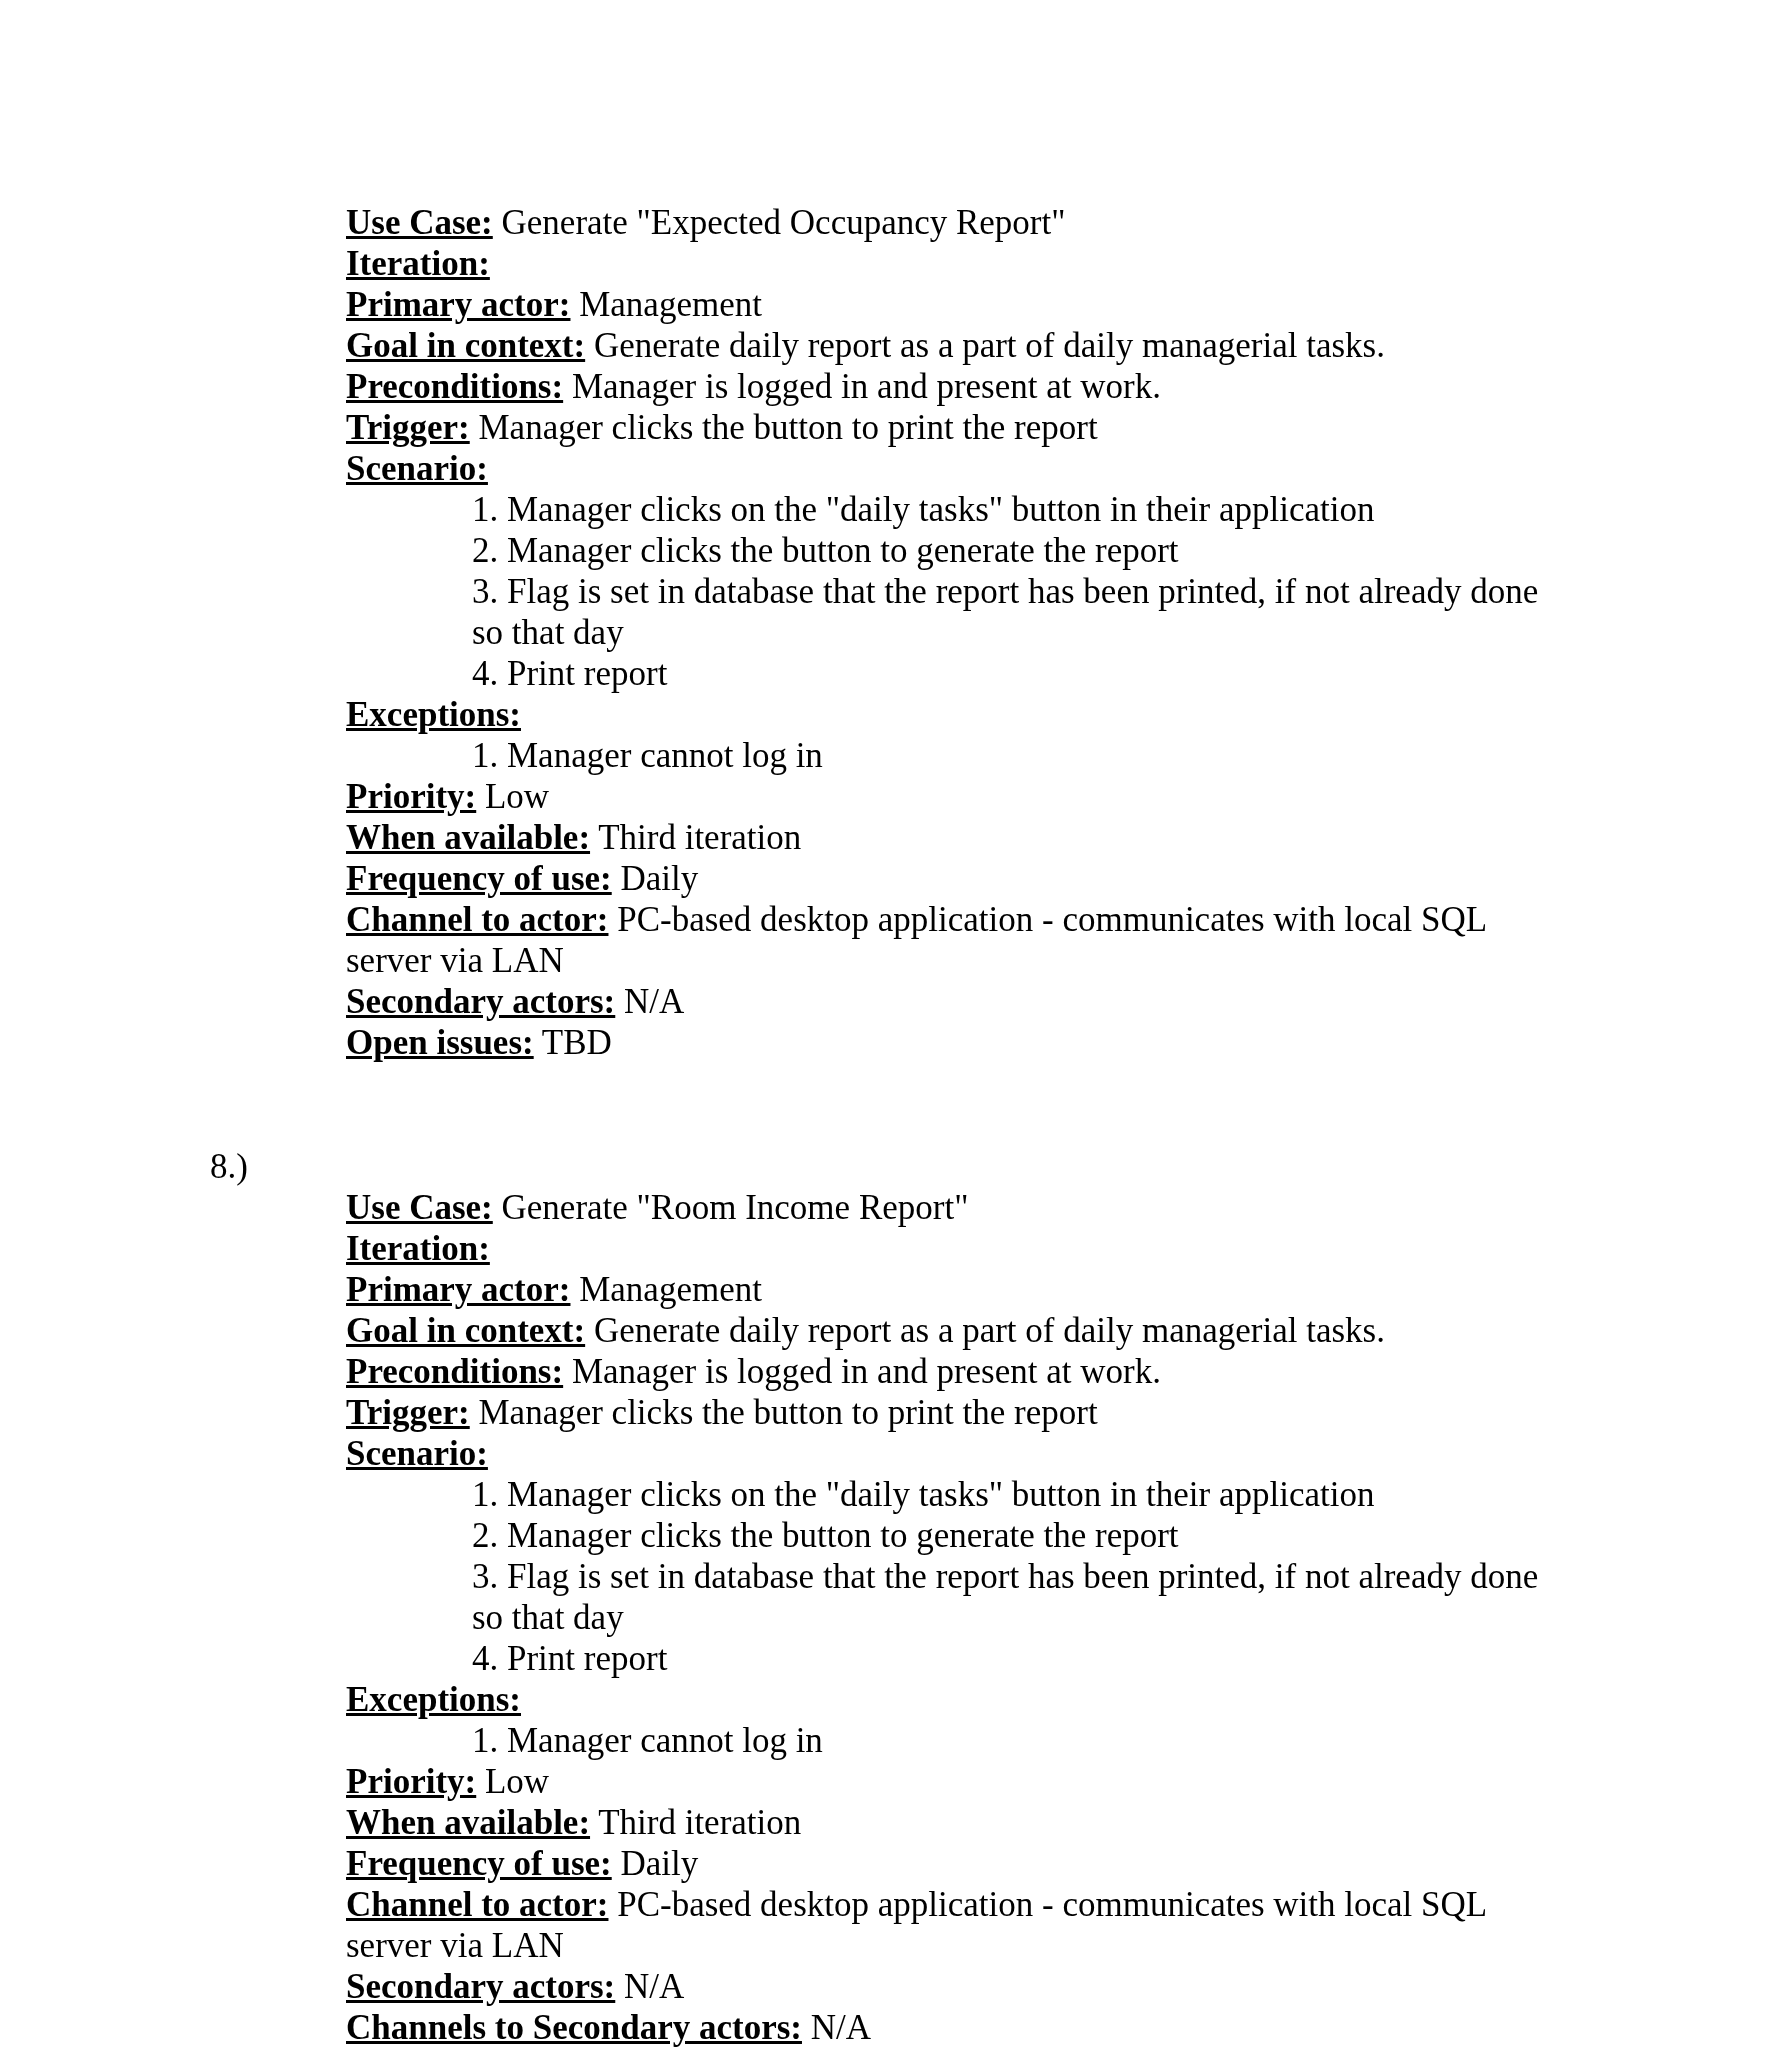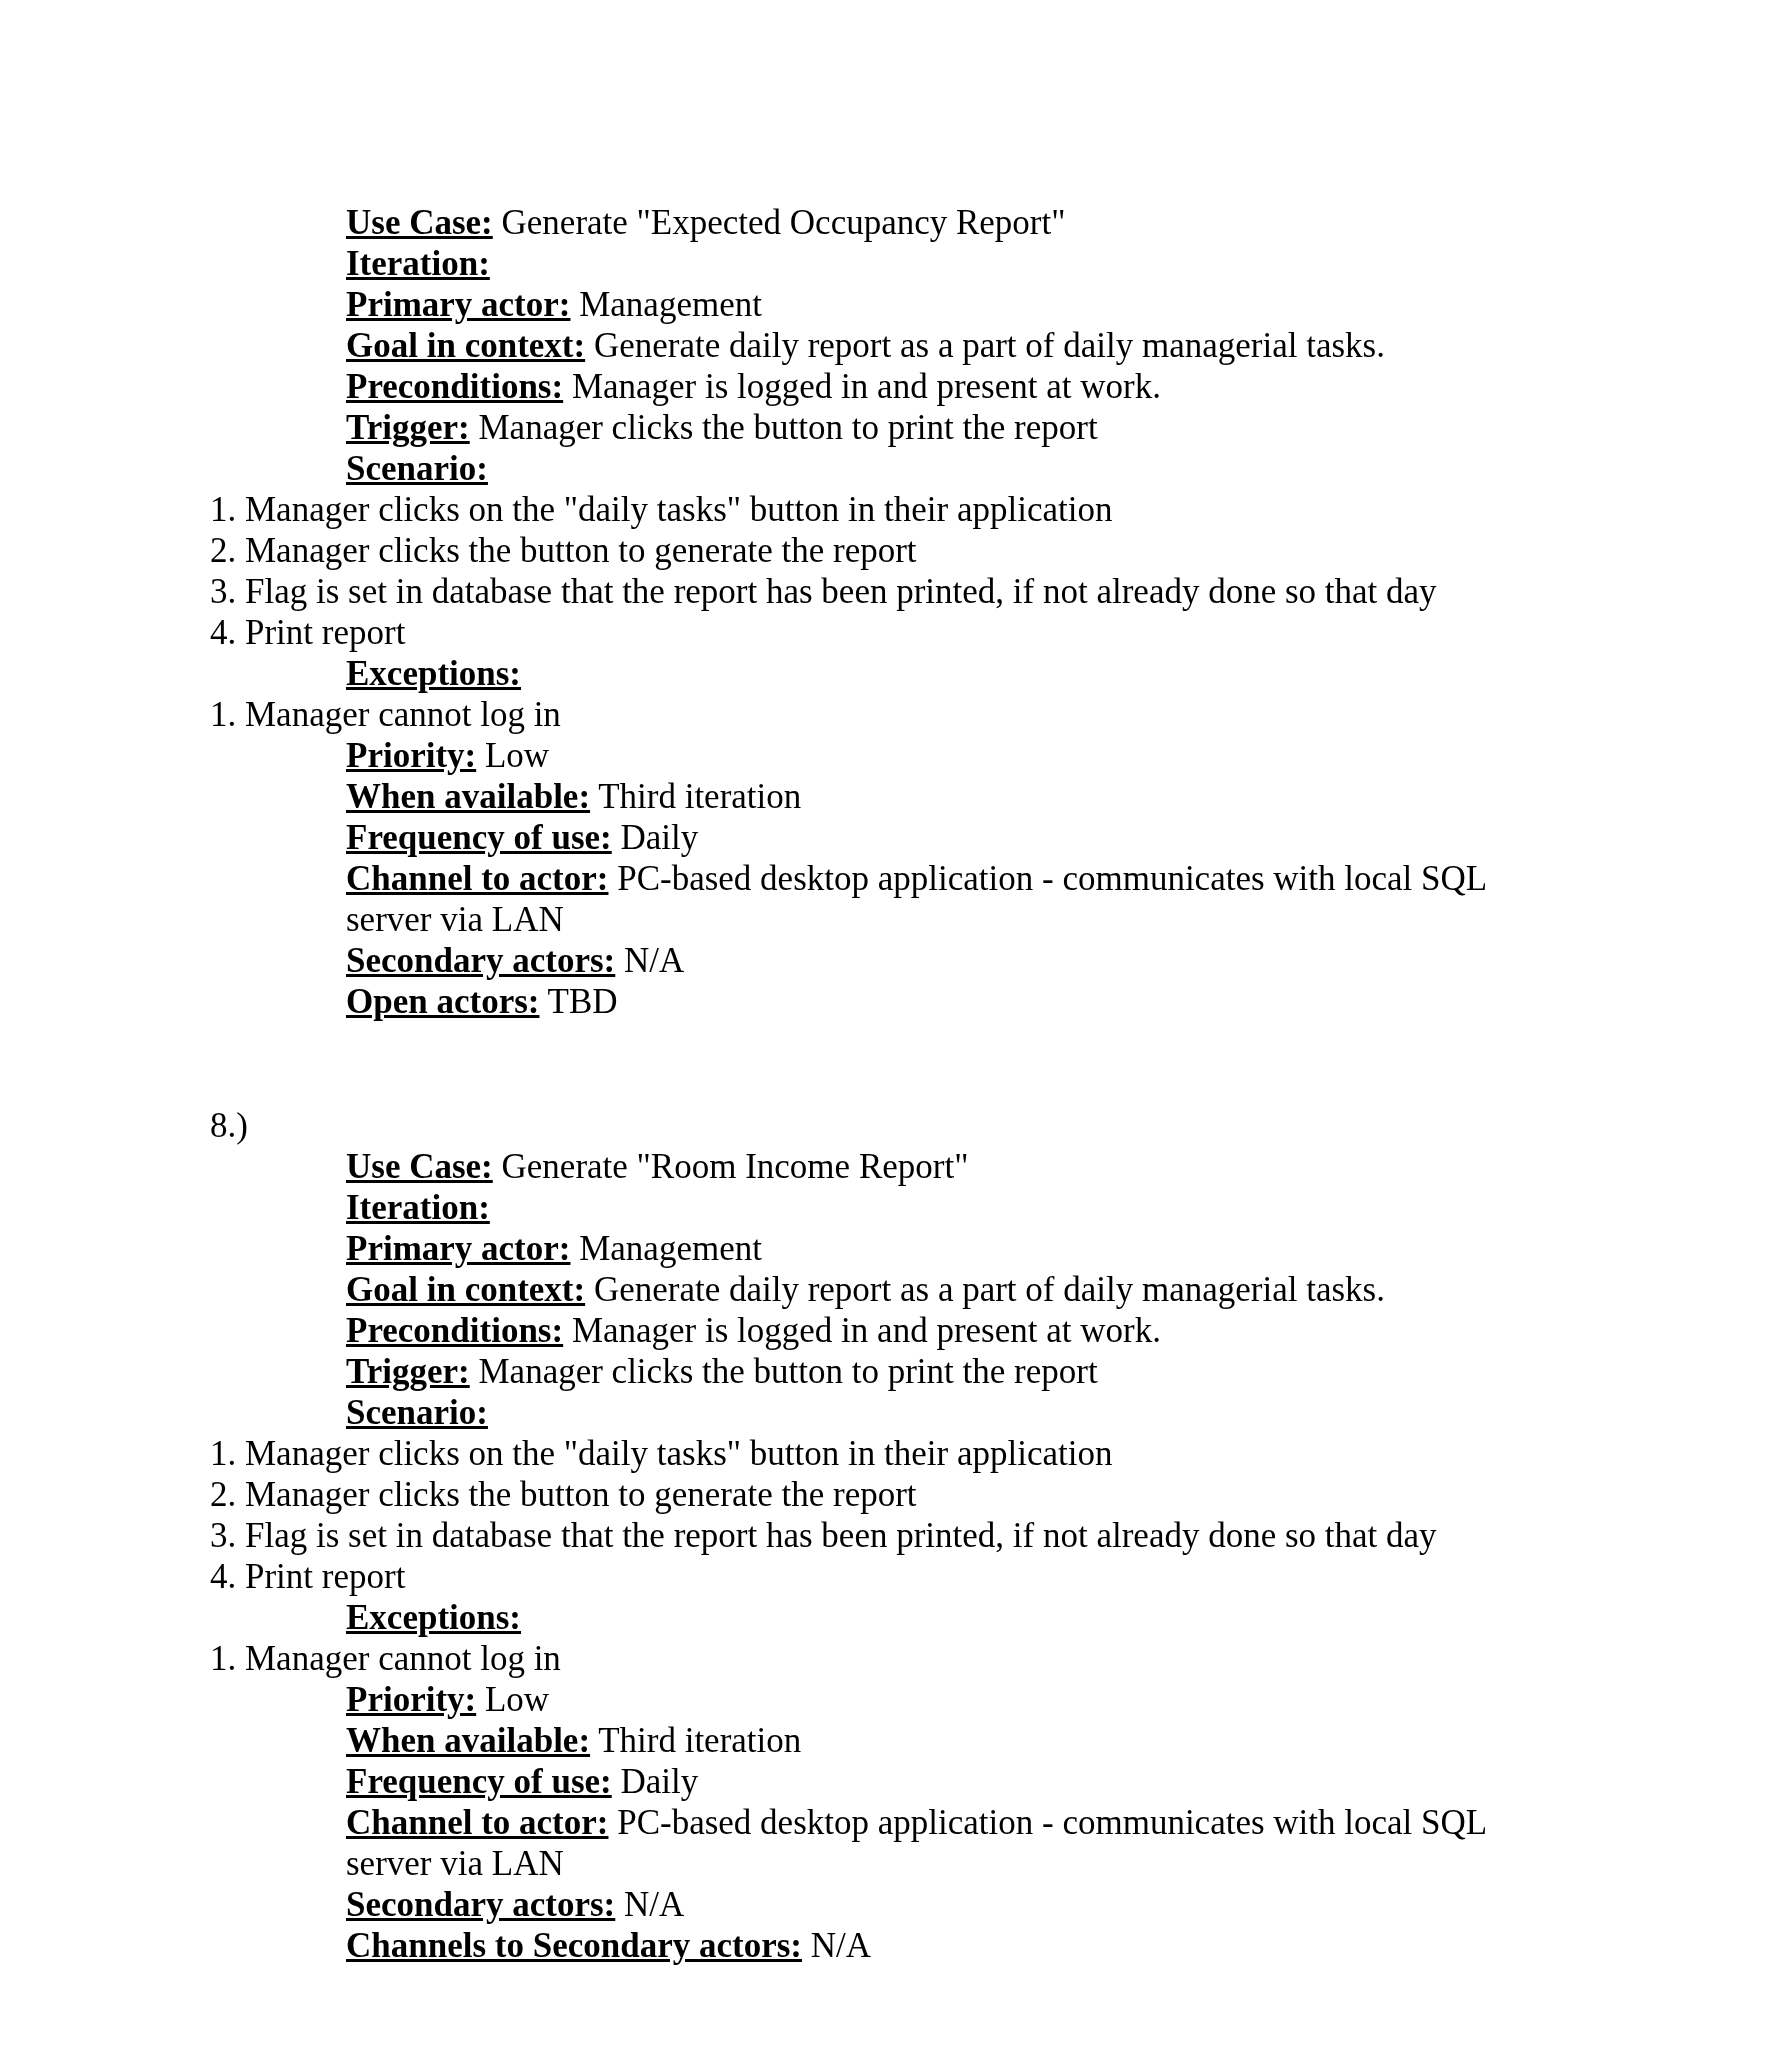--- a/index.html
+++ b/index.html
@@ -27,20 +27,21 @@
   .block + .block {
     margin-top: 83px;
   }
   .section-number {
     margin-left: 0;
   }
   .line.indent-0 {
     margin-left: 136px;
   }
   .line.indent-1 {
+    margin-left: 262px;
   }
   .label {
     font-weight: bold;
     text-decoration: underline;
   }
 </style>
 </head>
 <body>
 
 <div class="page">
@@ -57,21 +58,21 @@
         <div class="line indent-1">2. Manager clicks the button to generate the report</div>
         <div class="line indent-1">3. Flag is set in database that the report has been printed, if not already done so that day</div>
         <div class="line indent-1">4. Print report</div>
         <div class="line indent-0"><span class="label">Exceptions:</span></div>
         <div class="line indent-1">1. Manager cannot log in</div>
         <div class="line indent-0"><span class="label">Priority:</span><span> Low</span></div>
         <div class="line indent-0"><span class="label">When available:</span><span> Third iteration</span></div>
         <div class="line indent-0"><span class="label">Frequency of use:</span><span> Daily</span></div>
         <div class="line indent-0"><span class="label">Channel to actor:</span><span> PC-based desktop application - communicates with local SQL server via LAN</span></div>
         <div class="line indent-0"><span class="label">Secondary actors:</span><span> N/A</span></div>
-        <div class="line indent-0"><span class="label">Open actors:</span><span> TBD</span></div>
+        <div class="line indent-0"><span class="label">Open issues:</span><span> TBD</span></div>
       </div>
       <div class="block">
         <div class="section-number">8.)</div>
         <div class="line indent-0"><span class="label">Use Case:</span><span> Generate "Room Income Report"</span></div>
         <div class="line indent-0"><span class="label">Iteration:</span></div>
         <div class="line indent-0"><span class="label">Primary actor:</span><span> Management</span></div>
         <div class="line indent-0"><span class="label">Goal in context:</span><span> Generate daily report as a part of daily managerial tasks.</span></div>
         <div class="line indent-0"><span class="label">Preconditions:</span><span> Manager is logged in and present at work.</span></div>
         <div class="line indent-0"><span class="label">Trigger:</span><span> Manager clicks the button to print the report</span></div>
         <div class="line indent-0"><span class="label">Scenario:</span></div>

